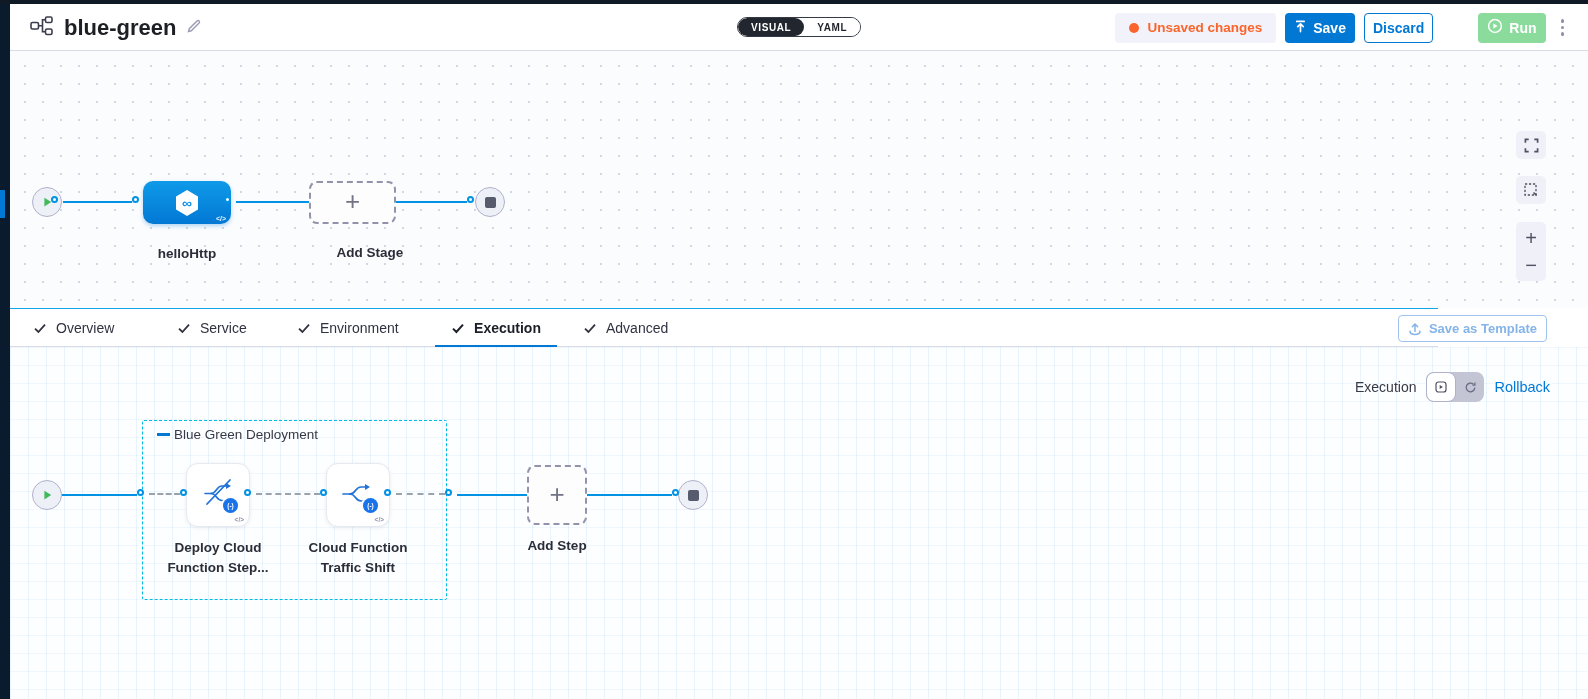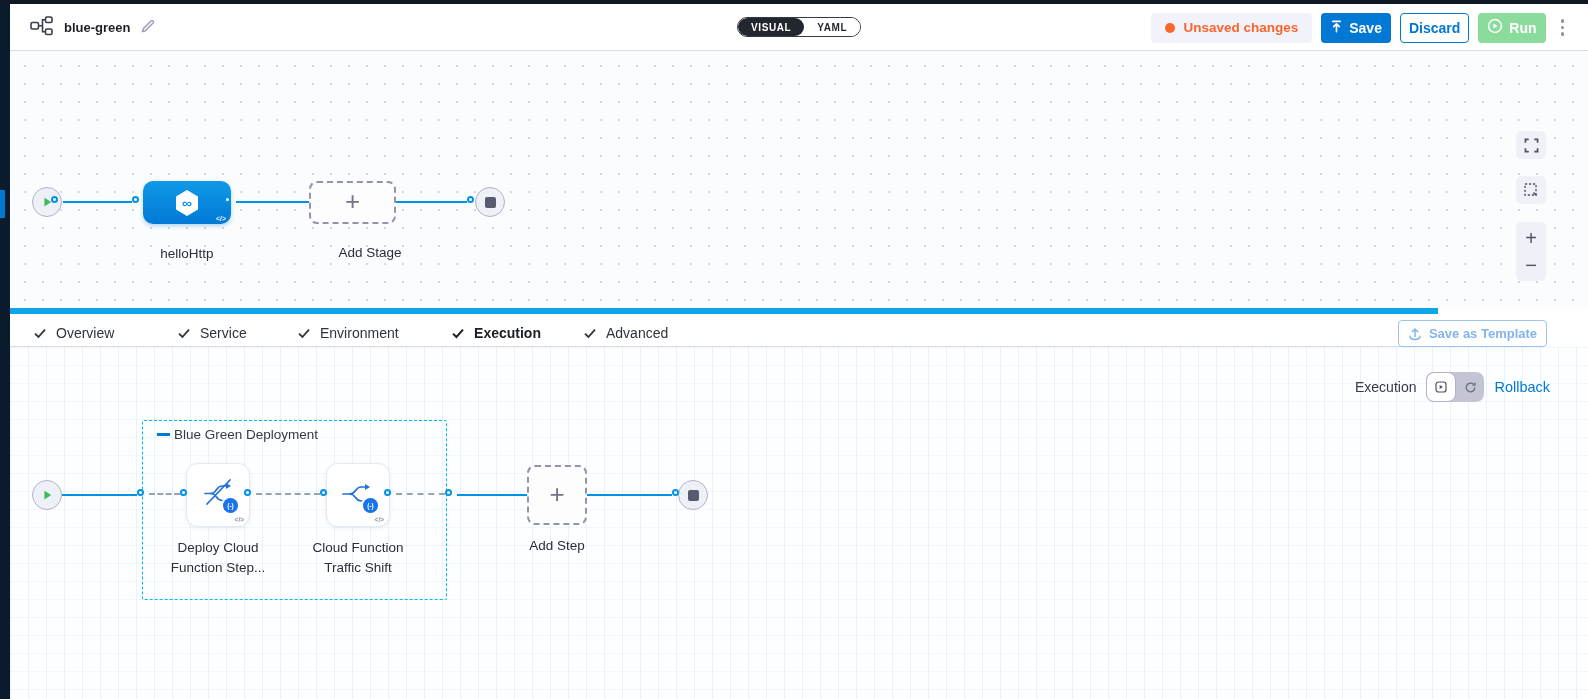--- a/index.html
+++ b/index.html
@@ -9,59 +9,59 @@
   *{margin:0;padding:0;box-sizing:border-box;}
   body{font-family:"Liberation Sans",sans-serif;background:#fff;}
   .screen{position:relative;width:1588px;height:699px;overflow:hidden;background:#fff;}
   .topline{position:absolute;left:0;top:0;width:1588px;height:4px;background:#101a26;}
   .leftstrip{position:absolute;left:0;top:4px;width:10px;height:695px;background:#0a1b2e;}
   .strip-active{position:absolute;left:0;top:186px;width:5px;height:28px;background:var(--accent);}
 
   
   .header{position:absolute;left:10px;top:4px;width:1578px;height:47px;background:#fff;border-bottom:1px solid #d9dce4;}
   .title-row{position:absolute;left:20px;top:0;height:47px;display:flex;align-items:center;gap:10px;}
-  .page-title{font-size:13px;font-weight:bold;color:#1d1f25;}
+  .page-title{font-size:22px;font-weight:bold;color:#1d1f25;}
   .mode-toggle{position:absolute;left:727px;top:13px;height:20px;display:flex;border:1px solid #343947;border-radius:10px;overflow:hidden;background:#fff;}
   .mode-seg{display:flex;align-items:center;padding:0 13px;font-size:10px;font-weight:bold;letter-spacing:.6px;cursor:pointer;}
   .mode-visual{background:#22262e;color:#fff;border-radius:9px;}
   .mode-yaml{background:#fff;color:#1f2229;}
   .hdr-right{position:absolute;right:18px;top:0;height:47px;display:flex;align-items:center;gap:9px;justify-content:space-between;}
   .badge-unsaved{display:flex;align-items:center;gap:8px;height:30px;padding:0 14px;border-radius:4px;background:#f2f2fa;color:var(--orange);font-size:13.5px;font-weight:bold;}
   .dot{width:10px;height:10px;border-radius:50%;background:var(--orange);}
   .btn{display:flex;align-items:center;justify-content:center;gap:6px;height:30px;padding:0 8px;border-radius:4px;font-size:14px;font-weight:bold;cursor:pointer;border:1px solid transparent;}
   .btn-save{background:var(--accent);color:#fff;}
   .btn-discard{background:#fff;color:var(--accent);border-color:var(--accent);}
-  .btn-run{background:var(--rungreen);color:#fff;}
+  .btn-run{background:var(--rungreen);color:#fff;margin-left:36px;}
   .kebab{display:flex;flex-direction:column;gap:3px;padding:4px 6px;cursor:pointer;}
   .kebab i{width:3.5px;height:3.5px;border-radius:50%;background:#8f90a6;}
 
   
   .stage-canvas{position:absolute;left:10px;top:51px;width:1578px;height:257px;background:#fbfcfe;
     background-image:radial-gradient(circle,#cdd9e6 1.1px,transparent 1.1px);background-size:18px 18px;background-position:6px 6px;}
   .exec-canvas{position:absolute;left:10px;top:347px;width:1578px;height:352px;background:#fdfeff;
     background-image:linear-gradient(to right,rgba(2,120,213,0.08) 1px,transparent 1px),linear-gradient(to bottom,rgba(2,120,213,0.05) 1px,transparent 1px);
     background-size:18px 18px;}
 
   .node-circle{position:absolute;width:30px;height:30px;border-radius:50%;background:#eef0f7;border:1px solid #b0b1cb;display:flex;align-items:center;justify-content:center;}
   .stop-sq{width:11px;height:11px;background:#565c6e;border-radius:2px;}
   .ring{position:absolute;width:7px;height:7px;background:#fff;border:2.5px solid var(--flow);border-radius:50%;}
   .hline{position:absolute;height:2px;background:var(--flow);}
   .dline{position:absolute;height:0;border-top:2px dashed #9aa2ae;}
   .stage-node{position:absolute;left:133px;top:130px;width:88px;height:43px;border-radius:10px;background:linear-gradient(180deg,#0f9ae8,#0278d5);display:flex;align-items:center;justify-content:center;cursor:pointer;box-shadow:0 2px 4px rgba(2,120,213,.3);}
   .stage-code{position:absolute;right:5px;bottom:2px;font-size:7px;color:#eaf5ff;font-weight:bold;}
   .dashed-node{position:absolute;border:2px dashed #9293ab;border-radius:8px;background:#fdfdfe;display:flex;align-items:center;justify-content:center;cursor:pointer;}
   .plus-glyph{font-size:26px;font-weight:300;color:#717386;line-height:1;margin-top:-3px;}
-  .node-label{position:absolute;width:120px;text-align:center;font-size:13.5px;color:#2b2d38;line-height:1.45;}
+  .node-label{position:absolute;width:120px;text-align:center;font-size:13.5px;color:#2b2d38;line-height:1.45;font-weight:bold;}
 
   .ctl-btn{position:absolute;left:1506px;width:30px;height:28px;border-radius:5px;background:#f0f1f8;display:flex;align-items:center;justify-content:center;cursor:pointer;}
   .zoom-panel{position:absolute;left:1506px;top:171px;width:30px;height:59px;border-radius:5px;background:#f0f1f8;display:flex;flex-direction:column;align-items:center;justify-content:space-evenly;}
   .zoom-glyph{font-size:20px;color:#4f5162;line-height:1;cursor:pointer;font-weight:300;}
 
   
-  .tabbar{position:absolute;left:10px;top:308px;width:1428px;height:39px;background:#fff;border-top:6px solid #0ea5e9;border-bottom:1px solid #d8dae4;padding-left:36px;}
+  .tabbar{position:absolute;left:10px;top:308px;width:1428px;height:39px;background:#fff;border-top:1px solid #0ea5e9;border-bottom:1px solid #d8dae4;padding-left:36px;}
   .tab{position:absolute;top:0;height:38px;display:inline-flex;align-items:center;gap:9px;font-size:14px;color:#2f3240;cursor:pointer;}
   .tab.active{font-weight:bold;color:#1d1f28;justify-content:center;}
   .tab.active .underline{position:absolute;left:0;right:0;bottom:-1px;height:3px;background:var(--accent);}
   .btn-template{position:absolute;left:1388px;top:6px;width:149px;height:27px;border:1px solid #9dc3ee;border-radius:4px;background:#fff;color:#84b4e8;font-size:13px;font-weight:bold;display:flex;align-items:center;justify-content:center;gap:7px;cursor:pointer;}
 
   
   .exec-mode{position:absolute;left:1345px;top:25px;height:30px;display:flex;align-items:center;gap:10px;}
   .exec-mode-label{font-size:14px;color:#383946;}
   .seg-toggle{width:58px;height:30px;border-radius:8px;background:#c4c5d4;position:relative;cursor:pointer;}
   .seg-left{position:absolute;left:0;top:0;width:30px;height:30px;background:#fff;border:1px solid #b0b1cb;border-radius:8px;display:flex;align-items:center;justify-content:center;}

